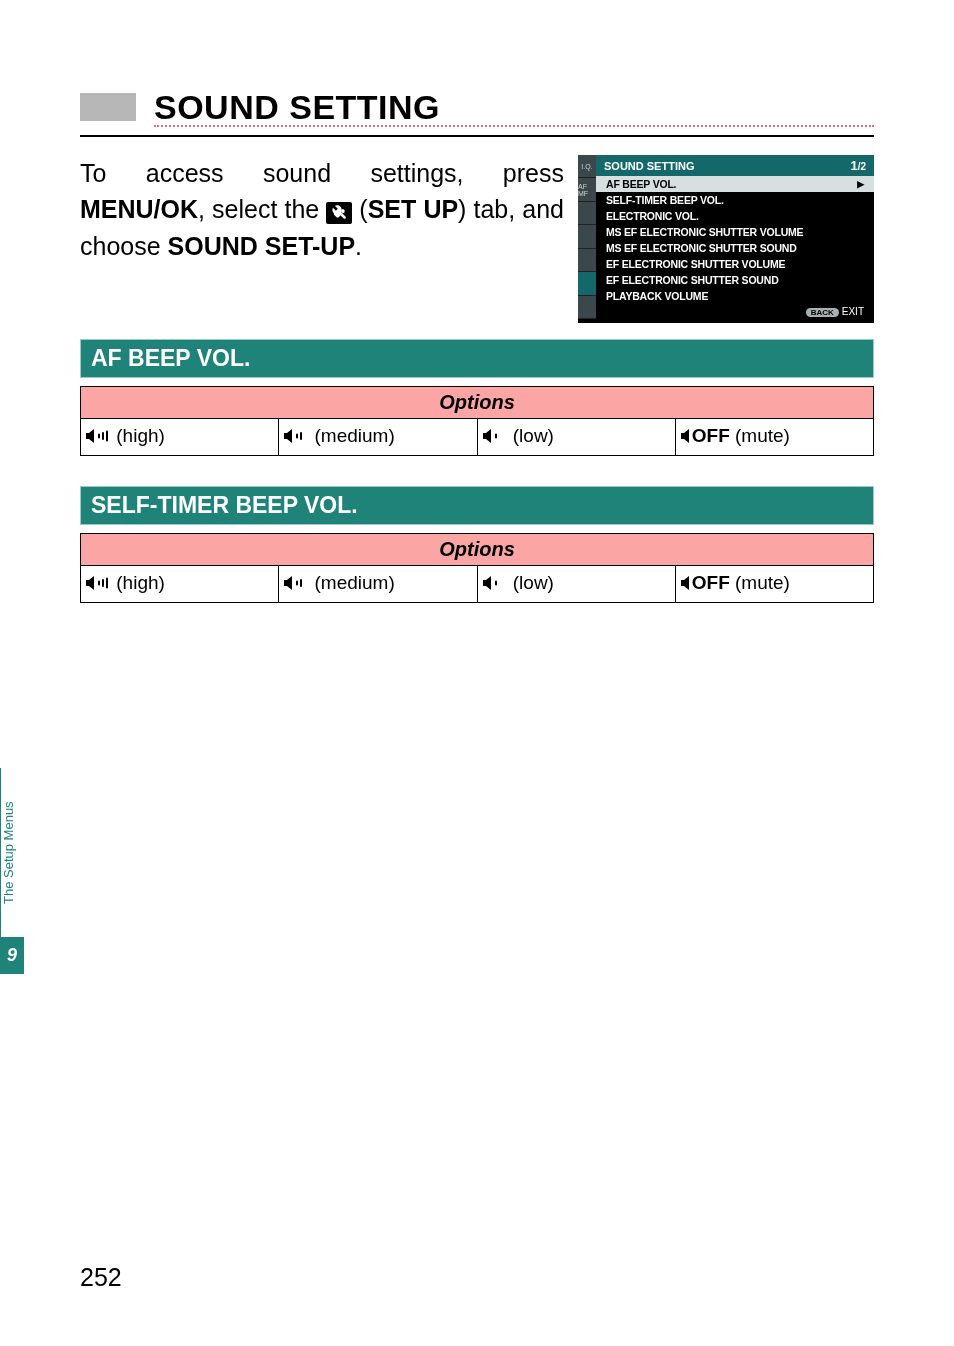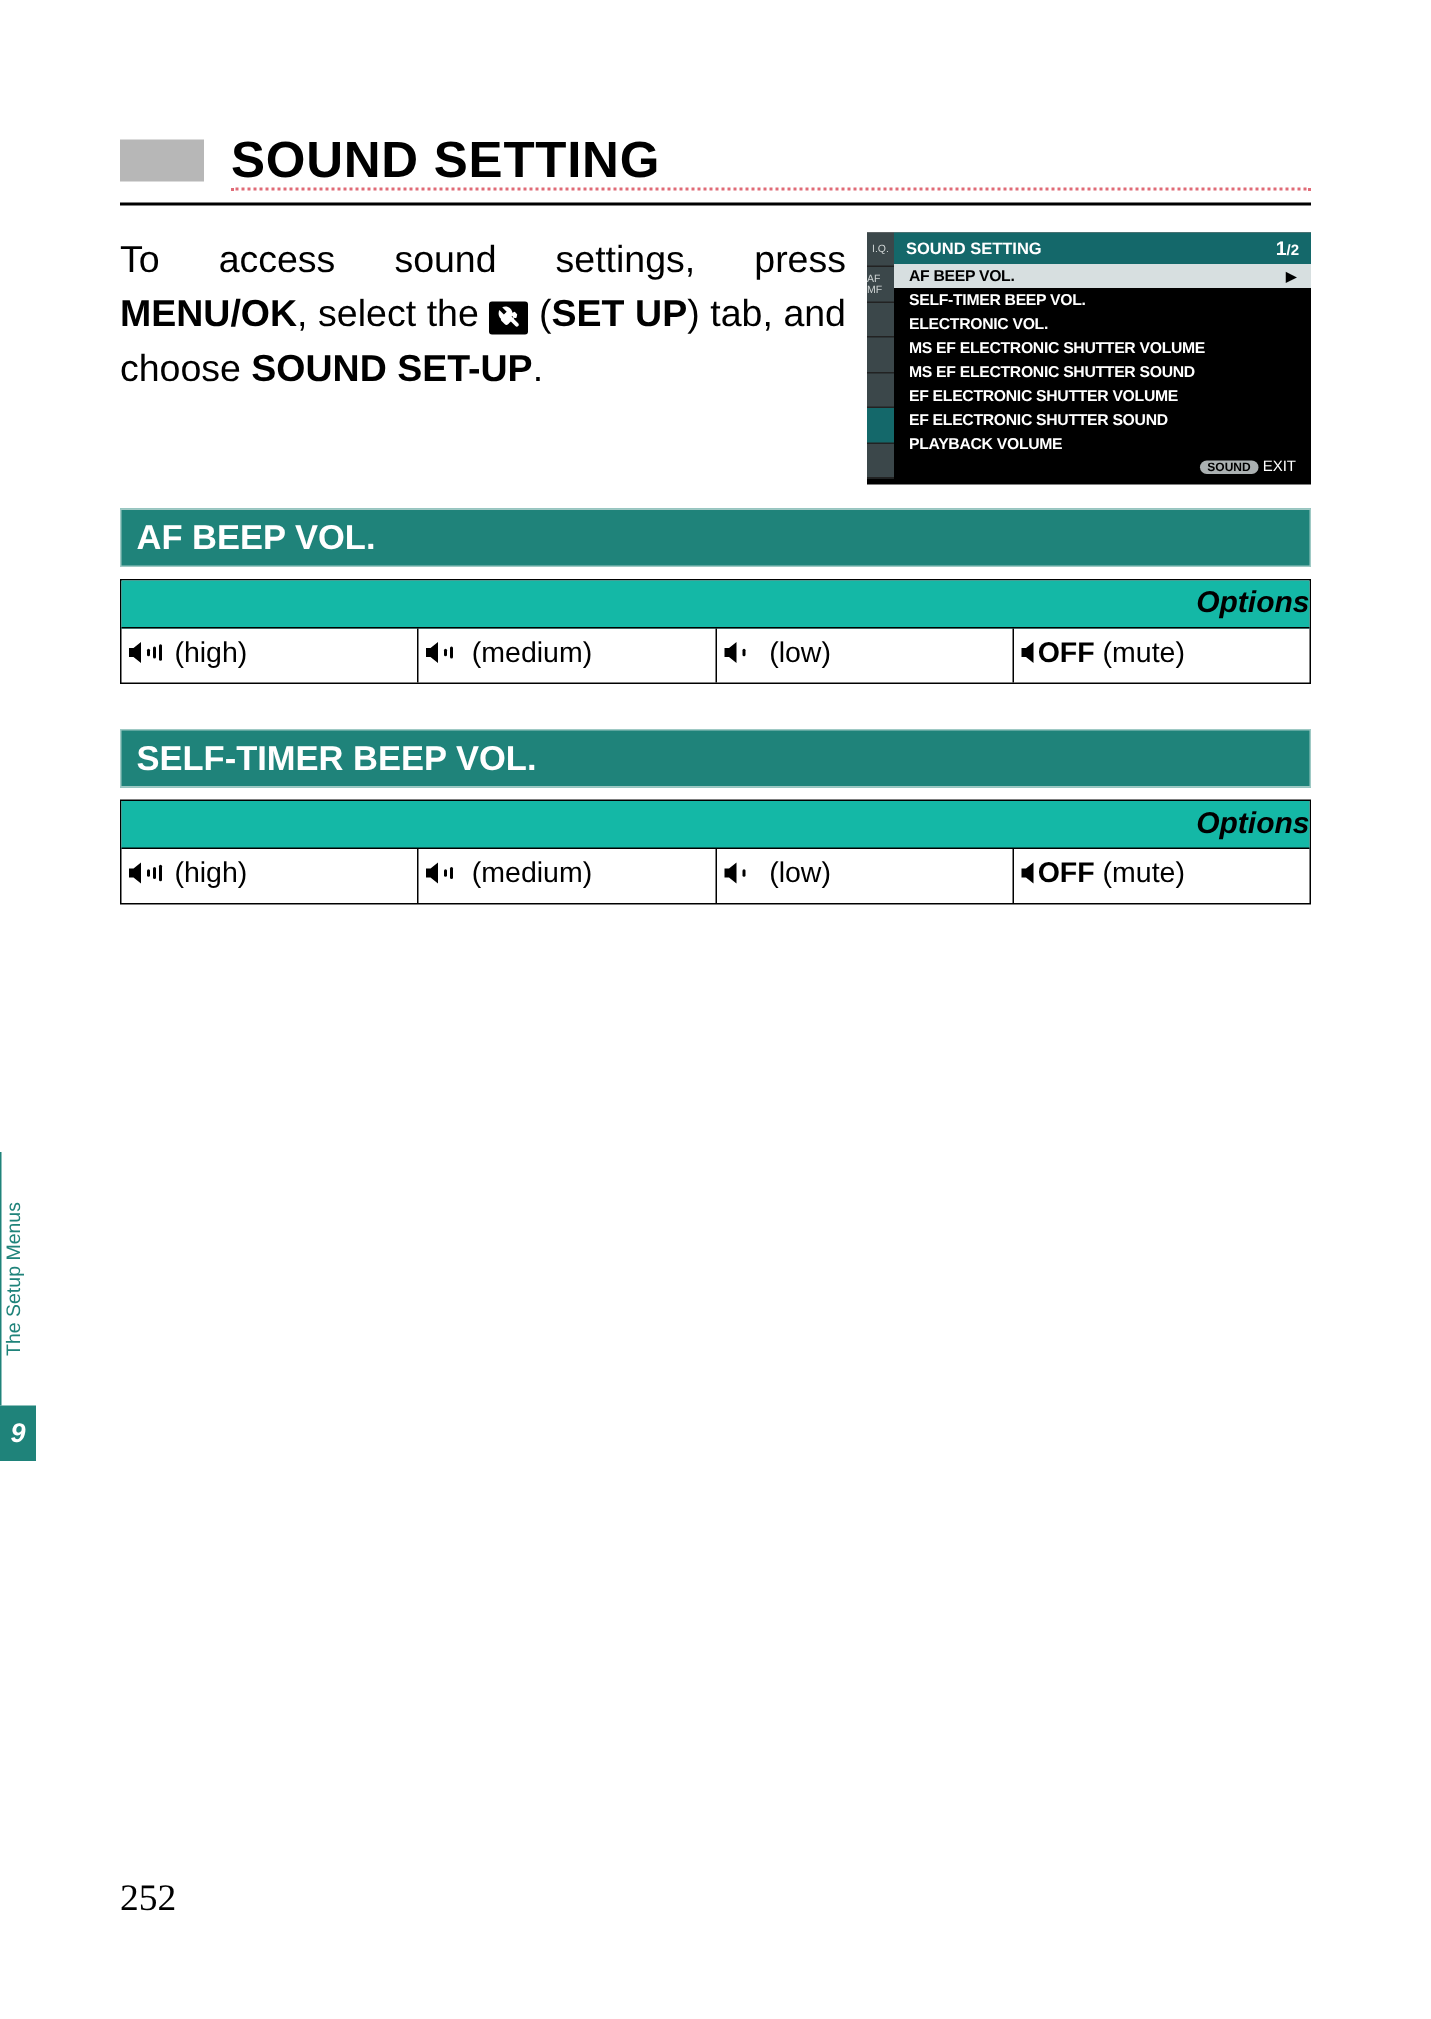--- a/index.html
+++ b/index.html
@@ -158,22 +158,22 @@
     margin-bottom: 14px;
   }
   .section-desc b { font-weight: 800; }
 
   
   .opt-table {
     border: 1px solid #000;
     margin-bottom: 30px;
   }
   .opt-head {
-    background: #14b8a6;
-    text-align: right;
+    background: #fca5a5;
+    text-align: center;
     font-weight: 800;
     font-style: italic;
     font-family: "Myriad Pro", Arial, sans-serif;
     font-size: 20px;
     padding: 4px 0;
     border-bottom: 1px solid #000;
   }
   .opt-row { display: flex; }
   .opt-cell {
     flex: 1;
@@ -217,23 +217,22 @@
     font-weight: 800;
     font-size: 18px;
     text-align: center;
     padding: 8px 0;
     font-style: italic;
   }
 
   .pagenum {
     position: absolute;
     left: 80px;
-    bottom: 66px;
+    bottom: 54px;
     font-size: 25px;
-    font-family: Liberation Serif, serif;
   }
 </style>
 </head>
 <body>
 
 <div class="page">
 
   <div class="heading-row">
     <div class="heading-block"></div>
     <div class="heading-text">SOUND SETTING</div>
@@ -273,21 +272,21 @@
               <span class="arrow">▶</span>
           </div>
           <div class="cs-row">SELF-TIMER BEEP VOL.</div>
           <div class="cs-row">ELECTRONIC VOL.</div>
           <div class="cs-row">MS EF ELECTRONIC SHUTTER VOLUME</div>
           <div class="cs-row">MS EF ELECTRONIC SHUTTER SOUND</div>
           <div class="cs-row">EF ELECTRONIC SHUTTER VOLUME</div>
           <div class="cs-row">EF ELECTRONIC SHUTTER SOUND</div>
           <div class="cs-row">PLAYBACK VOLUME</div>
           <div class="cs-foot">
-            <span class="backbadge">SOUND</span><span>EXIT</span>
+            <span class="backbadge">BACK</span><span>EXIT</span>
           </div>
         </div>
       </div>
     </div>
   </div>
 
   <div class="section-bar">AF BEEP VOL.</div>
   <div class="opt-table">
     <div class="opt-head">Options</div>
     <div class="opt-row" id="optrow-0">

